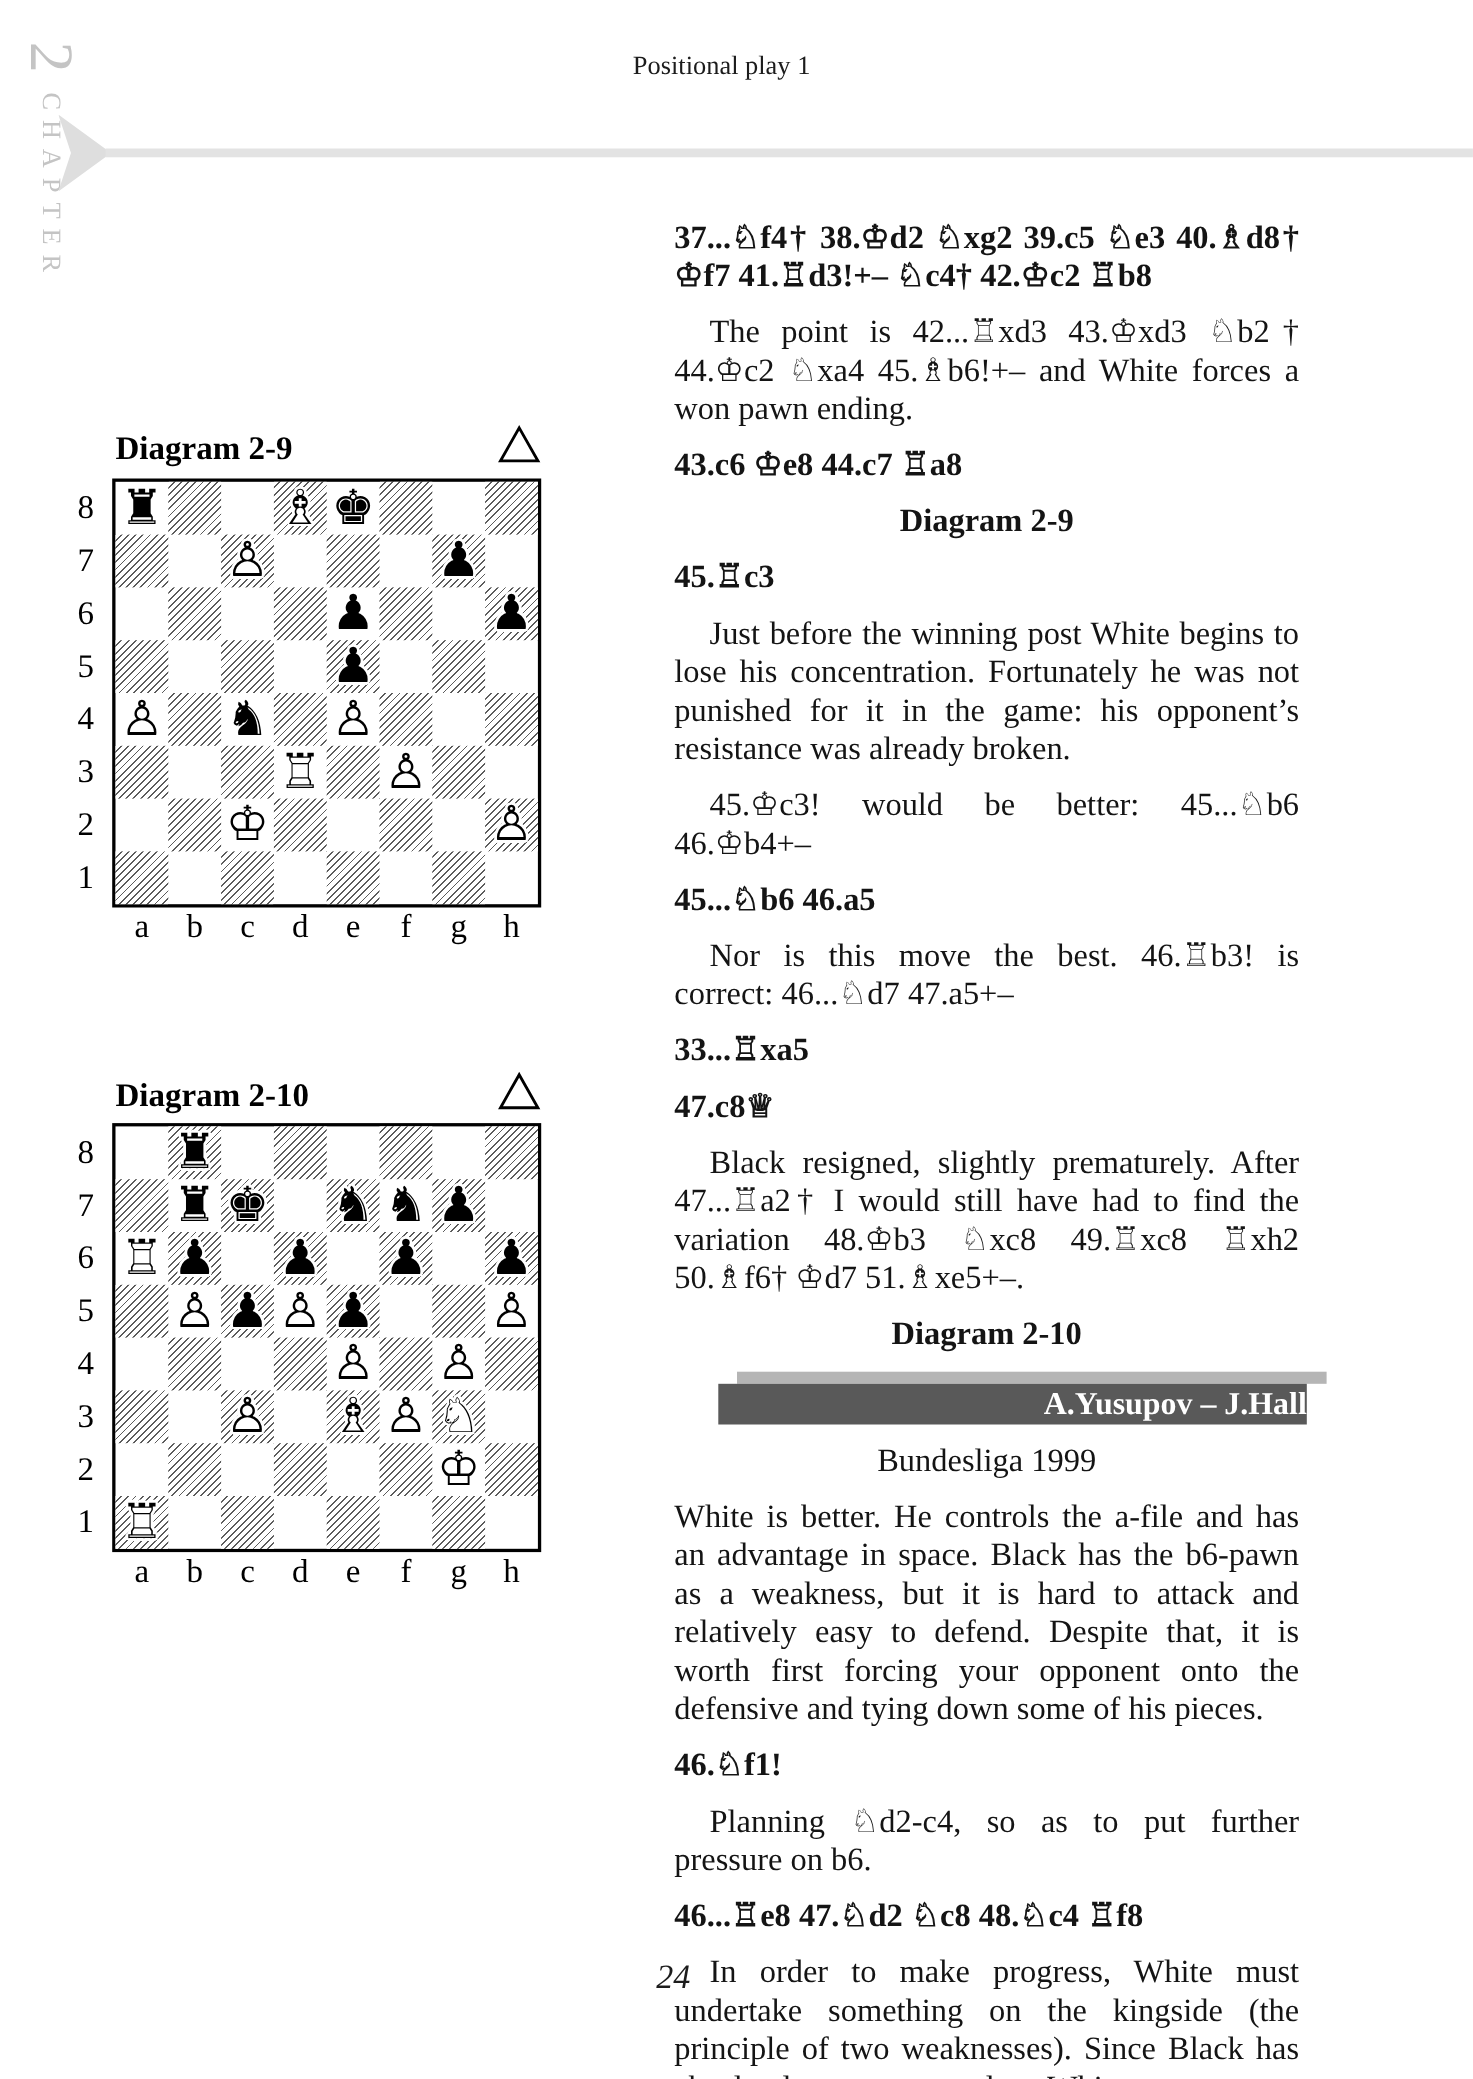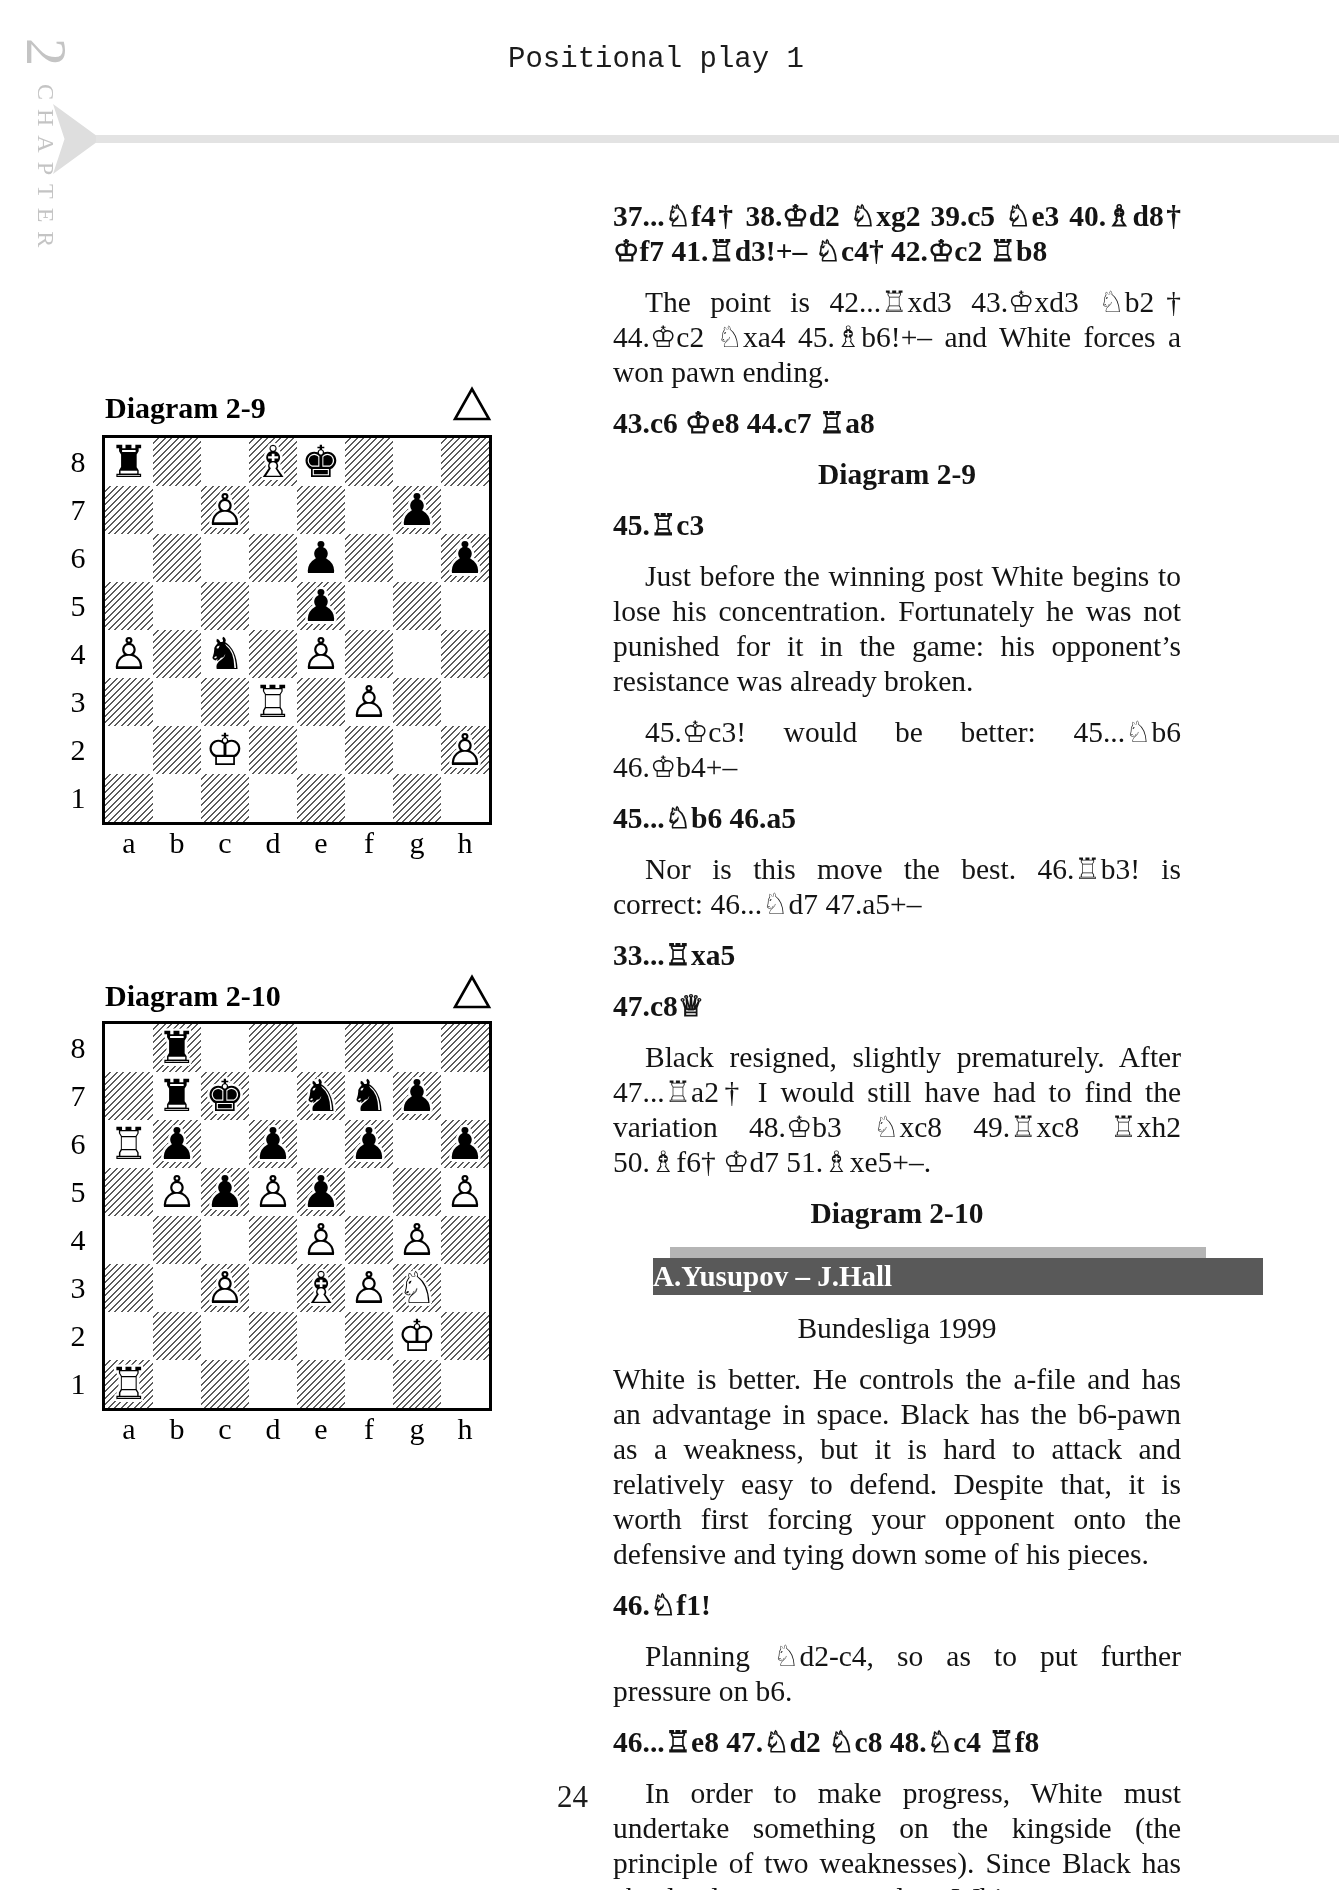--- a/index.html
+++ b/index.html
@@ -4,21 +4,21 @@
 <style>
   html,body{margin:0;padding:0;}
   body{
     width:1339px;height:1890px;background:#ffffff;position:relative;
     font-family:"Liberation Serif","DejaVu Serif",serif;color:#111;
     overflow:hidden;
   }
   
   .page-title{
     position:absolute;left:456px;top:42px;width:400px;text-align:center;
-    font-size:29px;line-height:36px;color:#1c1c1c;font-family:Liberation Mono, monospace;
+    font-size:24px;line-height:36px;color:#1c1c1c;
   }
   .chapter-marker{
     position:absolute;left:26px;top:38px;height:260px;
     writing-mode:vertical-rl;color:#c4c4c4;text-align:left;
   }
   .chapter-num{font-size:56px;line-height:40px;}
   .chapter-word{font-size:24px;letter-spacing:9px;margin-top:14px;line-height:40px;}
   .header-band{
     position:absolute;left:96px;right:0;top:135px;height:8px;background:#e3e3e3;
   }
@@ -69,30 +69,30 @@
   }
   #article > div{margin:16px;}
   .blk-moves{font-weight:bold;text-align:justify;}
   .blk-para{text-indent:32px;text-align:justify;}
   .blk-para-flush{text-align:justify;}
   .blk-heading{font-weight:bold;text-align:center;}
   .blk-para + .blk-heading{margin-top:35px;}
   .match-wrap{position:relative;height:48px;}
   .match-shadow{position:absolute;left:57px;top:0;width:536px;height:11px;background:#b5b5b5;}
   .match-bar{
-    position:absolute;left:40px;top:11px;width:610px;height:37px;background:#595959;
-    color:#ffffff;font-weight:bold;text-align:left;line-height:37px;font-size:29px;
+    position:absolute;left:40px;top:11px;width:535px;height:37px;background:#595959;
+    color:#ffffff;font-weight:bold;text-align:right;line-height:37px;font-size:29px;
   }
   .blk-subtitle{text-align:center;}
   .match-wrap + .blk-subtitle{margin-top:2px;}
   .blk-subtitle + .blk-para-flush{margin-top:18px;}
   
   .page-number{
-    position:absolute;left:557px;top:1779px;width:110px;text-align:left;
-    font-size:31px;color:#1c1c1c;
+    position:absolute;left:557px;top:1779px;width:110px;text-align:center;
+    font-size:31px;color:#1c1c1c;font-style:italic;
   }
 </style>
 </head>
 <body>
 
 <div class="page-title">Positional play 1</div>
 <div class="chapter-marker">
   <span class="chapter-num">2</span>
   <span class="chapter-word">CHAPTER</span>
 </div>

